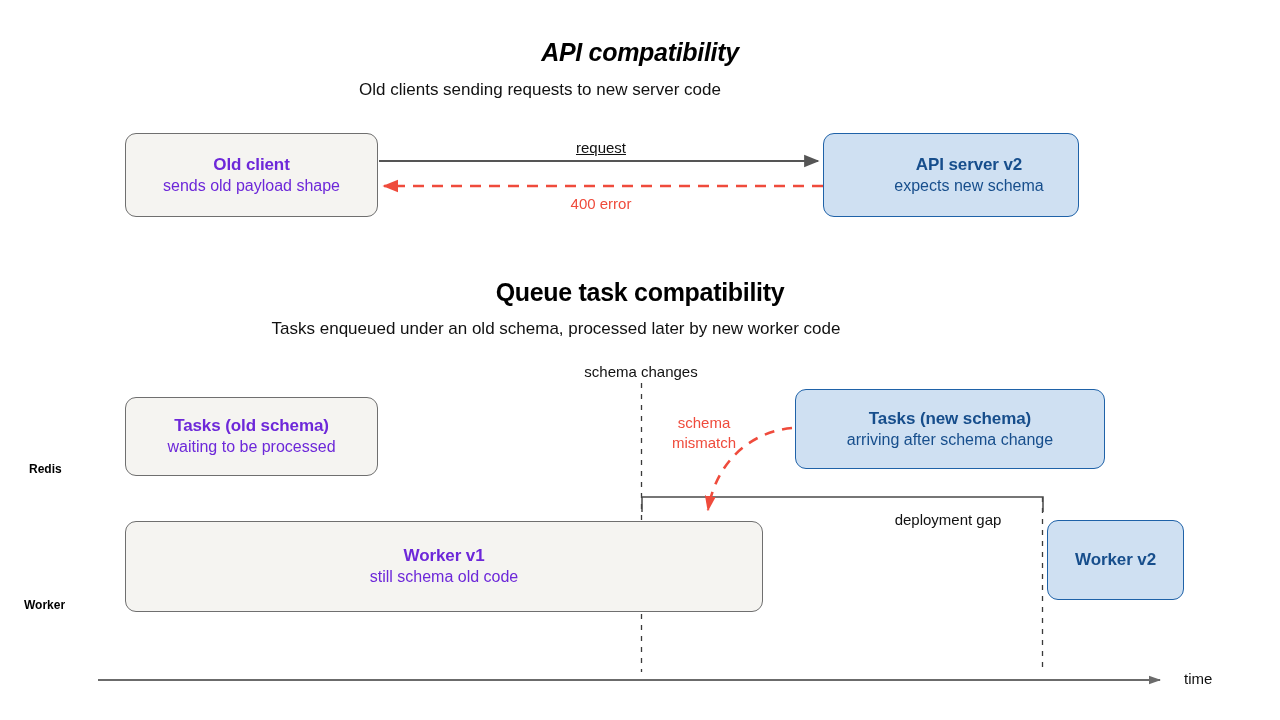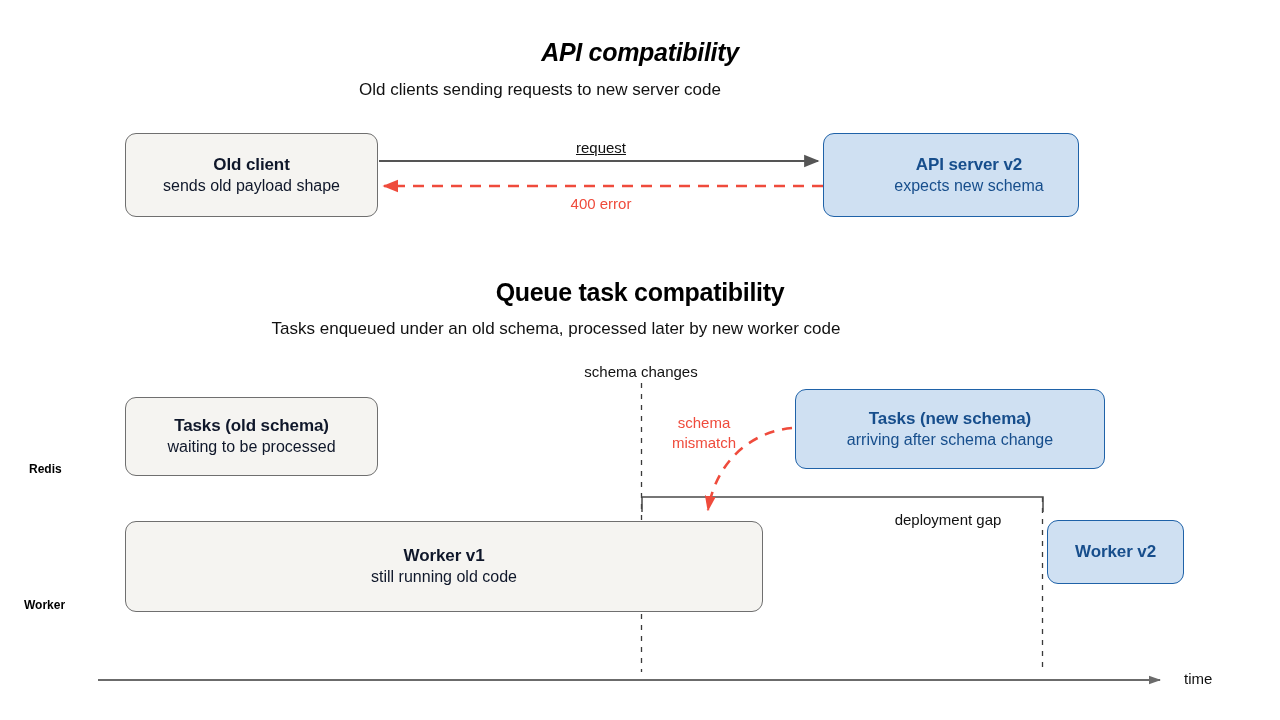--- a/index.html
+++ b/index.html
@@ -69,21 +69,21 @@
     font-weight: bold;
     letter-spacing: -0.1px;
   }
   .node .n-sub {
     font-size: 16px;
     font-weight: normal;
   }
   .node.gray {
     background: #f5f4f1;
     border: 1.6px solid #6f6f6f;
-    color: #0f172a;
+    color: #6d28d9;
   }
   .node.blue {
     background: #cfe0f2;
     border: 1.9px solid #1f62a8;
     color: #174e8c;
   }
 
   
   .lane-label {
     position: absolute;
@@ -183,24 +183,24 @@
     <div class="n-sub">arriving after schema change</div>
   </div>
 
   <div class="anno red two-line" style="left:658px; top:413px; width:92px;">
     <div>schema</div>
     <div>mismatch</div>
   </div>
 
   <div class="node gray" style="left:125px; top:521px; width:638px; height:91px;">
     <div class="n-title">Worker v1</div>
-    <div class="n-sub">still running old code</div>
-  </div>
-
-  <div class="node blue" style="left:1047px; top:520px; width:137px; height:64px;">
+    <div class="n-sub">still schema old code</div>
+  </div>
+
+  <div class="node blue" style="left:1047px; top:520px; width:137px; height:80px;">
     <div class="n-title">Worker v2</div>
   </div>
 
   <div class="anno center" style="left:948px; top:511px;">deployment gap</div>
 
   <div class="anno" style="left:1184px; top:670px;">time</div>
 
 </div>
 
 </body></html>

